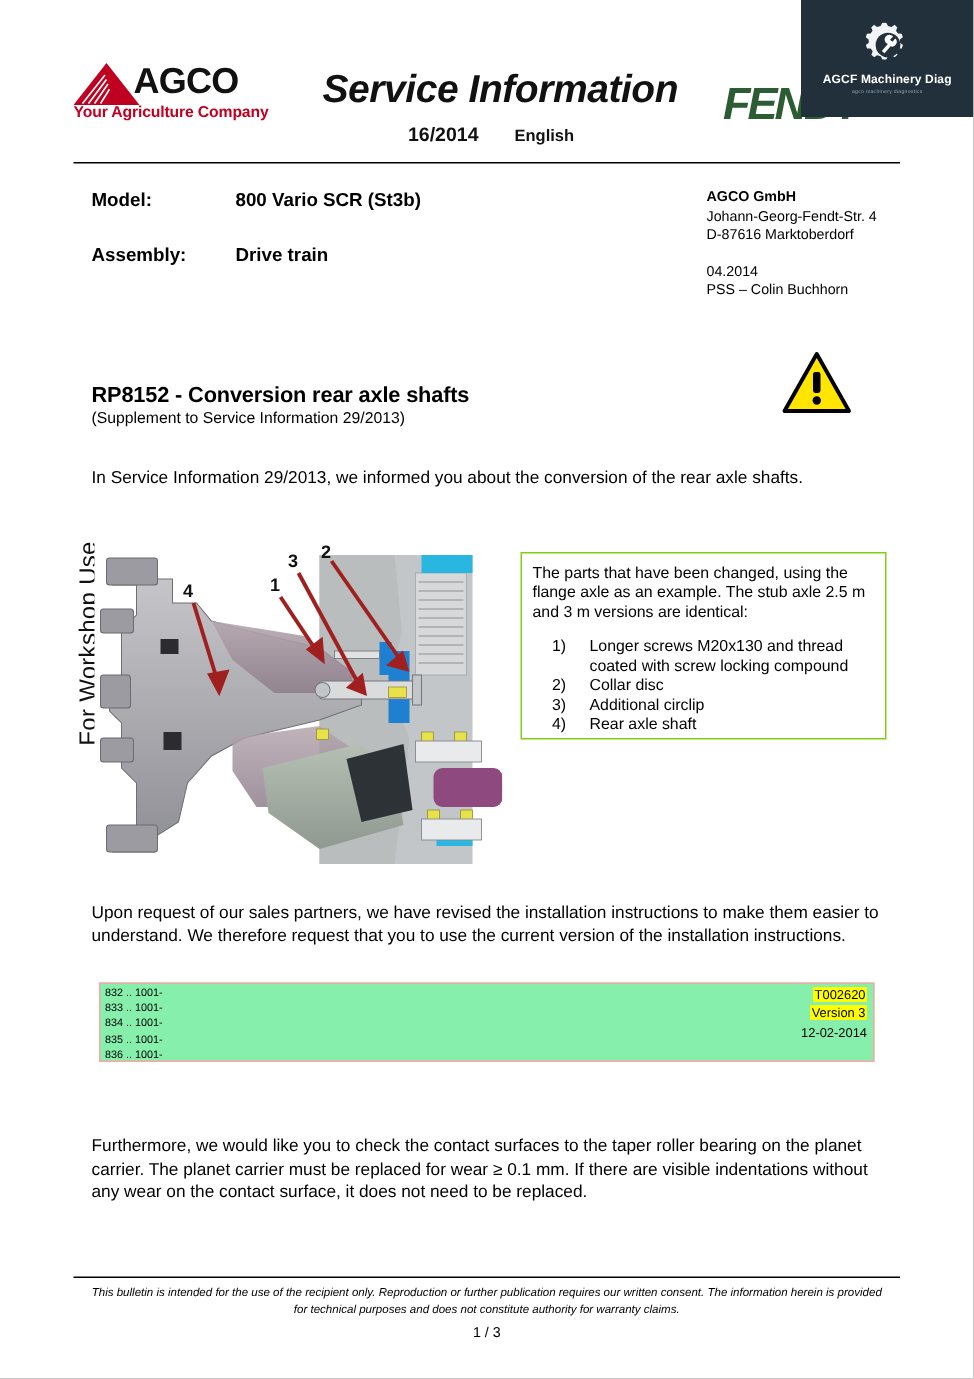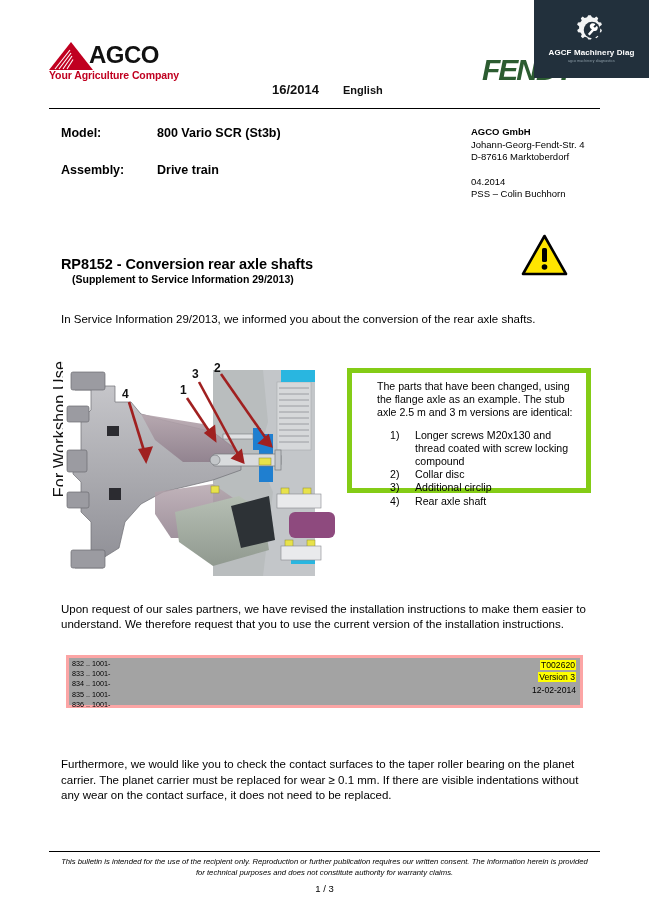--- a/index.html
+++ b/index.html
@@ -177,24 +177,24 @@
     position: absolute;
     left: 61px;
     top: 256px;
     font-size: 14.5px;
     font-weight: bold;
     color: #000;
     letter-spacing: -0.1px;
   }
   .doc-subtitle {
     position: absolute;
-    left: 72px;
+    left: 61px;
     top: 273px;
     font-size: 10.5px;
-    font-weight: bold;
+    font-weight: normal;
     color: #000;
   }
   .intro-para {
     position: absolute;
     left: 61px;
     top: 312px;
     width: 530px;
     font-size: 11.5px;
     color: #000;
     line-height: 15px;
@@ -227,24 +227,24 @@
   }
   .figure svg { display: block; }
 
   
   .parts-box {
     position: absolute;
     left: 347px;
     top: 368px;
     width: 244px;
     height: 125px;
-    border: 5px solid #84cc16;
+    border: 1px solid #84cc16;
     box-sizing: border-box;
     background: #fff;
-    padding: 7px 8px 0 25px;
+    padding: 7px 8px 0 7px;
   }
   .parts-intro {
     font-size: 10.6px;
     line-height: 13.2px;
     color: #000;
   }
   .parts-list {
     margin: 9px 0 0 0;
     padding: 0;
     list-style: none;
@@ -274,23 +274,23 @@
     color: #000;
   }
 
   
   .rev-table {
     position: absolute;
     left: 66px;
     top: 655px;
     width: 517px;
     height: 53px;
-    border: 3px solid #fca5a5;
+    border: 1px solid #fca5a5;
     box-sizing: border-box;
-    background: #a3a3a3;
+    background: #86efac;
   }
   .rev-left {
     position: absolute;
     left: 3px;
     top: 1px;
     font-size: 7.2px;
     line-height: 10.2px;
     color: #000;
   }
   .rev-right {
@@ -363,20 +363,21 @@
           <path d="M6,27 L21,8"></path>
           <path d="M10,27 L22,11"></path>
           <path d="M14,27 L23,14"></path>
           <path d="M18,27 L24,17.5"></path>
         </g>
       </svg>
       <div class="agco-word">AGCO</div>
       <div class="agco-tag">Your Agriculture Company</div>
     </div>
 
+    <div class="si-title">Service Information</div>
     <div class="si-sub">
       <span>16/2014</span><span class="lang">English</span>
     </div>
 
     <div class="fendt-logo">FENDT</div>
 
     <div class="header-rule"></div>
   </div>
 
   <div class="overlay-badge">

